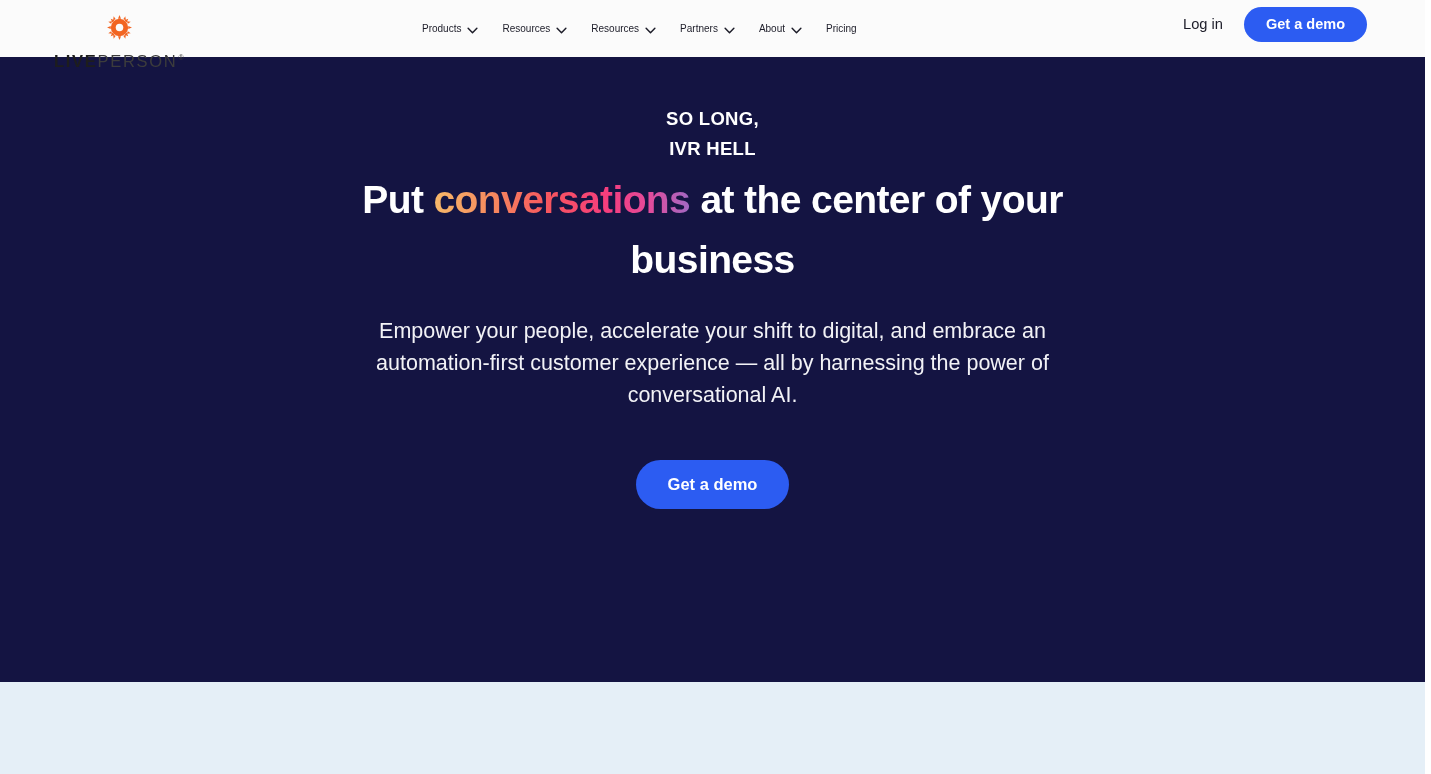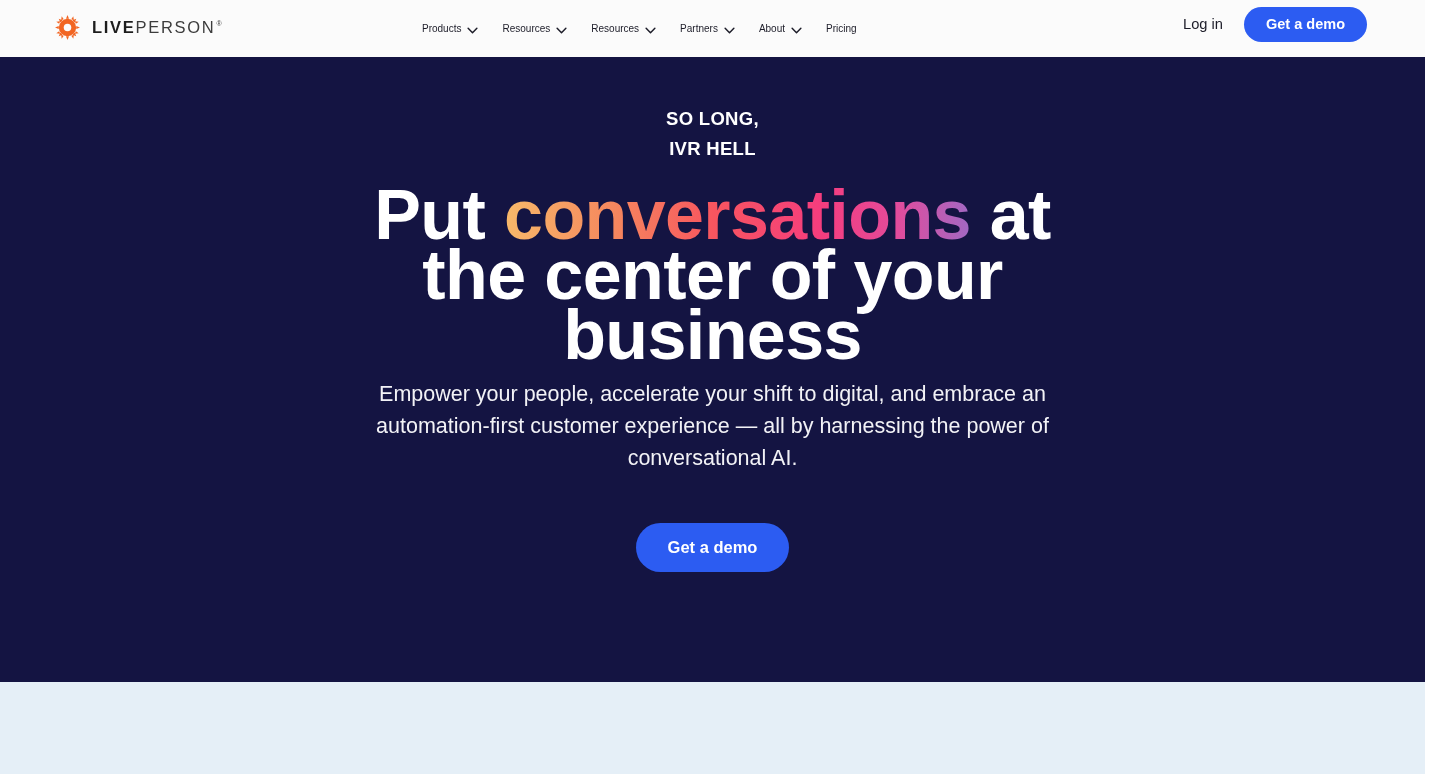--- a/index.html
+++ b/index.html
@@ -37,20 +37,21 @@
   }
 
   .logo {
     position: absolute;
     left: 54px;
     top: 14px;
     display: flex;
     align-items: center;
     gap: 11px;
     cursor: pointer;
+    flex-direction: column;
   }
 
   .logo-mark {
     width: 27px;
     height: 27px;
     display: block;
   }
 
   .logo-text {
     display: flex;
@@ -156,22 +157,22 @@
     margin-top: 47px;
     color: #ffffff;
     font-size: 18.5px;
     font-weight: bold;
     letter-spacing: 0.3px;
     line-height: 30px;
     text-transform: none;
   }
 
   .headline {
-    margin-top: 21px;
-    font-size: 70px;
+    margin-top: 6px;
+    font-size: 39px;
     font-weight: bold;
     color: #ffffff;
     line-height: 60px;
     letter-spacing: -0.6px;
     max-width: 760px;
   }
 
   .grad-word {
     background: linear-gradient(90deg,
         #f7b96a 0%,
@@ -180,21 +181,21 @@
         #f53d7e 68%,
         #e34b9b 84%,
         #a169c4 100%);
     -webkit-background-clip: text;
     background-clip: text;
     -webkit-text-fill-color: transparent;
     color: transparent;
   }
 
   .subtitle {
-    margin-top: 13px;
+    margin-top: 25px;
     width: 680px;
     font-size: 21.5px;
     line-height: 32px;
     color: #f2f2f6;
     font-weight: 400;
     text-align: center;
   }
 
   .btn-demo-hero {
     margin-top: 49px;

